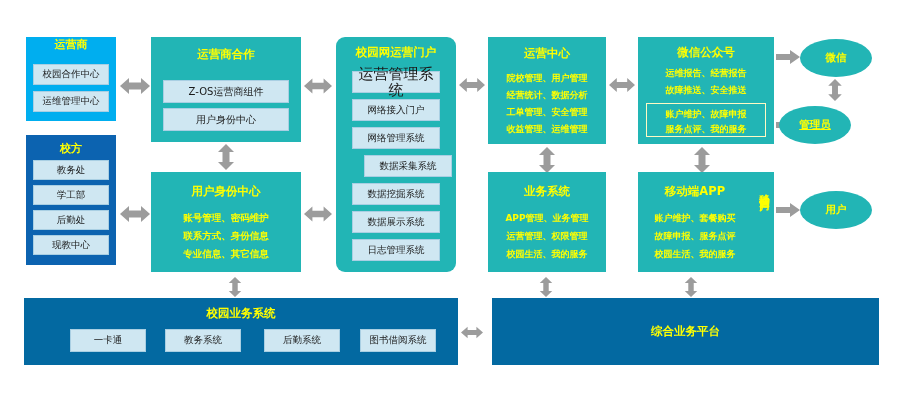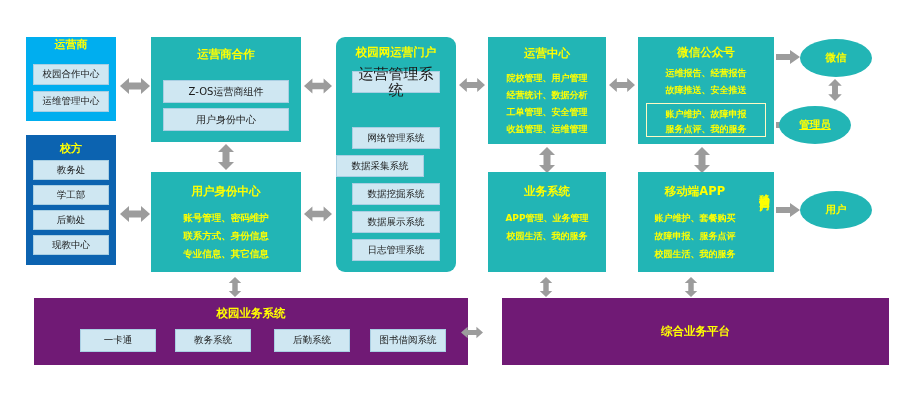--- a/index.html
+++ b/index.html
@@ -11,21 +11,21 @@
     position: relative;
   }
   #canvas { position: relative; width: 900px; height: 407px; }
 
   .box { position: absolute; }
 
   
   .panel-cyan { background: #00AEEF; }
   .panel-blue { background: #0C63B0; }
   .panel-teal { background: #22B5B5; }
-  .panel-blue2 { background: #701a75; margin-left: 10px; }
+  .panel-blue2 { background: #0369a1; }
 
   .panel-title {
     color: #FFFF00;
     font-weight: bold;
     text-align: center;
     width: 100%;
   }
 
   .subbox {
     background: #CFE7F2;
@@ -137,22 +137,23 @@
   </div>
   <div class="arrow" style="left:304px; top:205px;">
     <svg width="28" height="18" viewBox="0 0 30 18">
         <path d="M0 9 L9 1 L9 5.5 L21 5.5 L21 1 L30 9 L21 17 L21 12.5 L9 12.5 L9 17 Z" fill="#9C9C9C"></path>
       </svg>
   </div>
 
   <div class="box panel-teal" style="left:336px; top:37px; width:120px; height:235px;border-radius:9px;">
     <div class="panel-title" style="font-size:11.5px; margin-top:8px;">校园网运营门户</div>
     <div class="subbox" style="position:absolute; left:16px; top:34px; width:88px; height:22px; font-size:15px;">运营管理系统</div>
+    <div class="subbox" style="position:absolute; left:16px; top:62px; width:88px; height:22px; font-size:9.5px;">网络接入门户</div>
     <div class="subbox" style="position:absolute; left:16px; top:90px; width:88px; height:22px; font-size:9.5px;">网络管理系统</div>
-    <div class="subbox" style="position:absolute; left:0; top:118px; width:88px; height:22px; font-size:9.5px;">数据采集系统</div>
+    <div class="subbox" style="position:absolute; left:28px; top:118px; width:88px; height:22px; font-size:9.5px;">数据采集系统</div>
     <div class="subbox" style="position:absolute; left:16px; top:146px; width:88px; height:22px; font-size:9.5px;">数据挖掘系统</div>
     <div class="subbox" style="position:absolute; left:16px; top:174px; width:88px; height:22px; font-size:9.5px;">数据展示系统</div>
     <div class="subbox" style="position:absolute; left:16px; top:202px; width:88px; height:22px; font-size:9.5px;">日志管理系统</div>
   </div>
 
   <div class="arrow" style="left:459px; top:76px;">
     <svg width="26" height="18" viewBox="0 0 30 18">
         <path d="M0 9 L9 1 L9 5.5 L21 5.5 L21 1 L30 9 L21 17 L21 12.5 L9 12.5 L9 17 Z" fill="#9C9C9C"></path>
       </svg>
   </div>
@@ -170,20 +171,21 @@
   <div class="arrow" style="left:538px; top:147px;">
     <svg width="18" height="26" viewBox="0 0 18 26">
         <path d="M9 0 L17 8 L12.5 8 L12.5 18 L17 18 L9 26 L1 18 L5.5 18 L5.5 8 L1 8 Z" fill="#9C9C9C"></path>
       </svg>
   </div>
 
   <div class="box panel-teal" style="left:488px; top:172px; width:118px; height:100px;">
     <div class="panel-title" style="font-size:11.5px; margin-top:12px;">业务系统</div>
     <div style="position:absolute; left:0; top:40px; width:100%;">
       <div class="textline" style="font-size:9px; margin-bottom:5px;">APP管理、业务管理</div>
+      <div class="textline" style="font-size:9px; margin-bottom:5px;">运营管理、权限管理</div>
       <div class="textline" style="font-size:9px;">校园生活、我的服务</div>
     </div>
   </div>
 
   <div class="arrow" style="left:609px; top:76px;">
     <svg width="26" height="18" viewBox="0 0 30 18">
         <path d="M0 9 L9 1 L9 5.5 L21 5.5 L21 1 L30 9 L21 17 L21 12.5 L9 12.5 L9 17 Z" fill="#9C9C9C"></path>
       </svg>
   </div>
 

